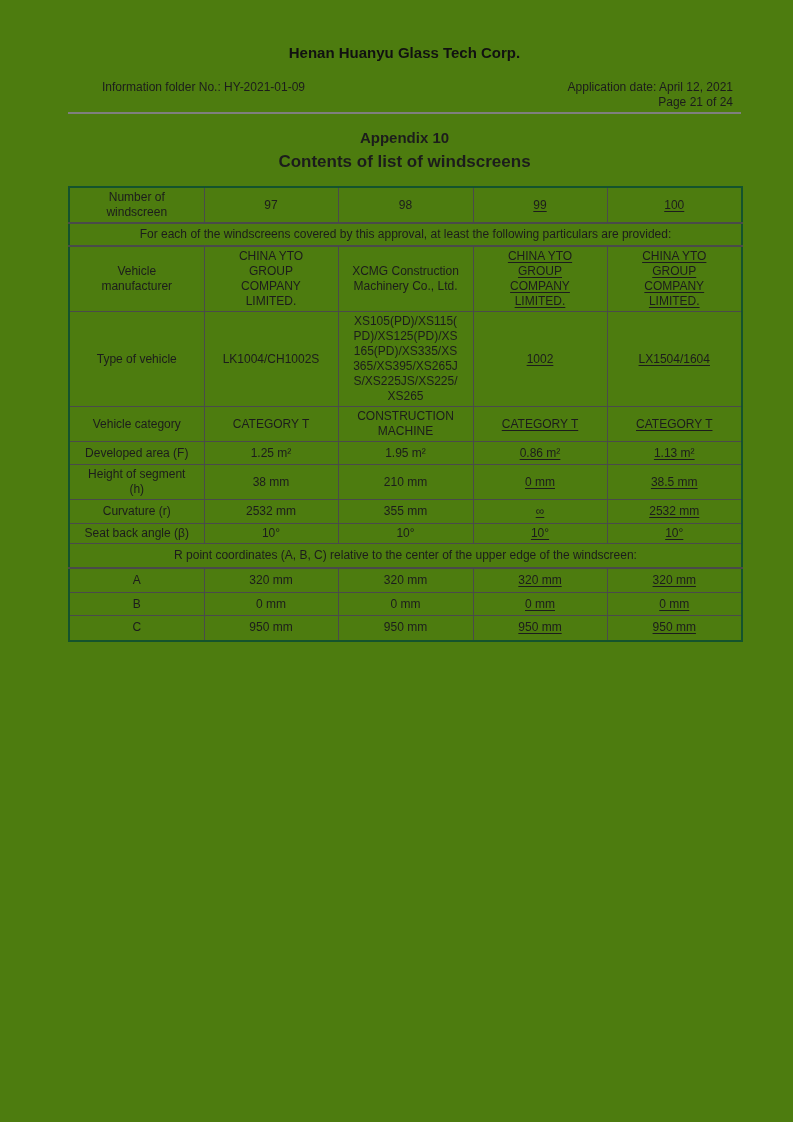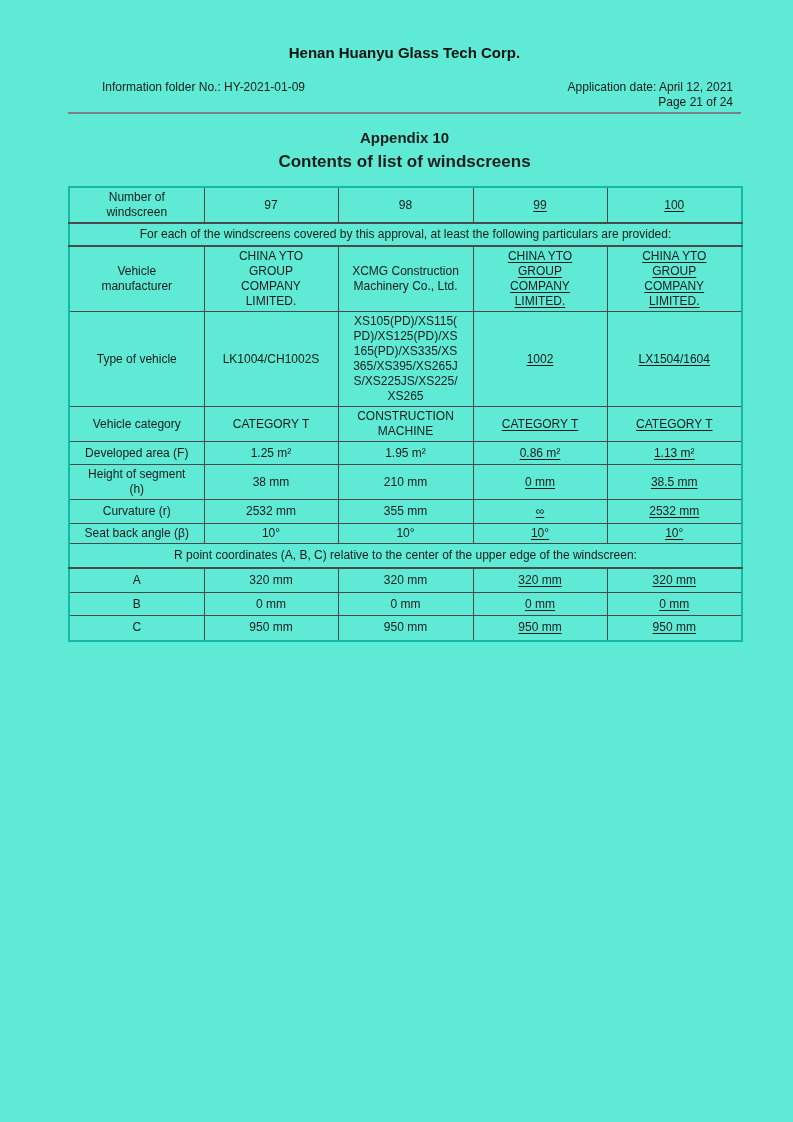--- a/index.html
+++ b/index.html
@@ -1,21 +1,21 @@
 <!DOCTYPE html>
 <html><head>
 <meta charset="utf-8">
 <style>
   * { margin:0; padding:0; box-sizing:border-box; }
   html,body { background:#ffffff; }
   body { font-family:"Liberation Sans","DejaVu Sans",sans-serif; color:#1c1c1c; }
   .page {
     position:relative;
     width:793px; height:1122px;
-    background:#5eead4;
+    background:#4d7c0f;
     padding:44px 52px 0 68px;
   }
   .content { width:673px; }
   .company-title {
     text-align:center;
     font-size:15px; font-weight:bold;
     color:#111;
     line-height:18px;
   }
   .info-row {
@@ -45,21 +45,21 @@
   .appendix-subtitle {
     margin-top:9px;
     text-align:center;
     font-size:17px; font-weight:bold; line-height:15px;
   }
   table.ws {
     margin-top:17px;
     border-collapse:collapse;
     table-layout:fixed;
     width:673px;
-    border:2px solid #14b8a6;
+    border:2px solid #14532d;
   }
   table.ws td {
     border:1px solid #4a4a4a;
     font-size:12px;
     line-height:15px;
     text-align:center;
     vertical-align:middle;
     white-space:pre-line;
     padding:2px 4px;
     overflow:hidden;

